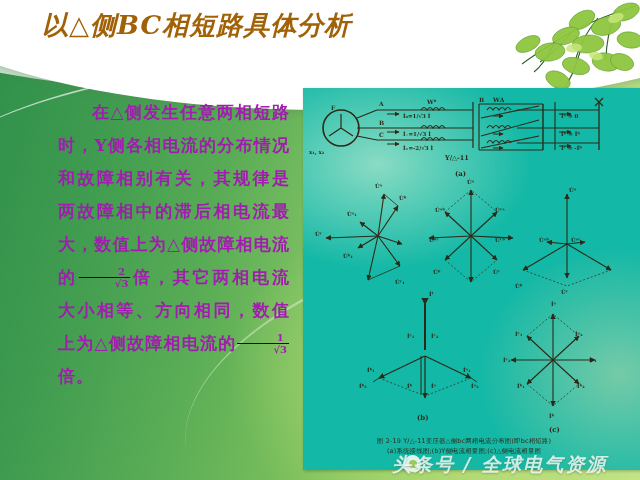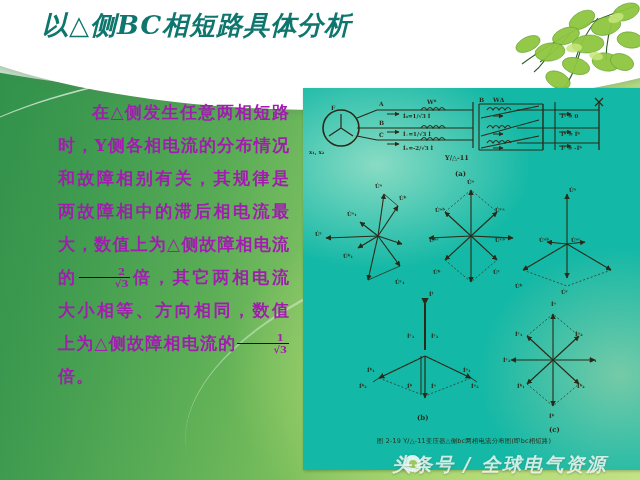--- a/index.html
+++ b/index.html
@@ -72,21 +72,21 @@
     position: absolute;
     right: 0; top: 0;
     width: 210px; height: 115px;
     pointer-events: none;
   }
 
   
   .title {
     position: absolute;
     left: 42px; top: 8px;
-    color: #0f766e;
+    color: #a16207;
     font-family: "DejaVu Serif", "Liberation Serif", serif;
     font-size: 26px;
     font-weight: bold;
     font-style: italic;
     letter-spacing: 1px;
     white-space: nowrap;
     text-shadow: 1px 1px 0 rgba(255,255,255,0.8);
   }
 
   
@@ -398,19 +398,20 @@
         <text x="286" y="274" font-size="5.5">İᵃ₁</text>
         <text x="214" y="300" font-size="5.5">İᵇ₁</text>
         <text x="274" y="300" font-size="5.5">İᵇ₂</text>
         <text x="246" y="330" font-size="5.5">İᵇ</text>
         <text x="246" y="344" font-size="7" font-weight="bold">(c)</text>
       </g>
     </svg>
 
     <div class="fig-caption">
       <div>图 2-19  Y/△-11变压器△侧bc两相电流分布图(即bc相短路)</div>
+      <div>(a)系统接线图;(b)Y侧电流相量图;(c)△侧电流相量图</div>
     </div>
   </div>
 
   <div class="wm-logo"></div>
   <div class="watermark">头条号 / 全球电气资源</div>
 
 </div>
 
 </body></html>

